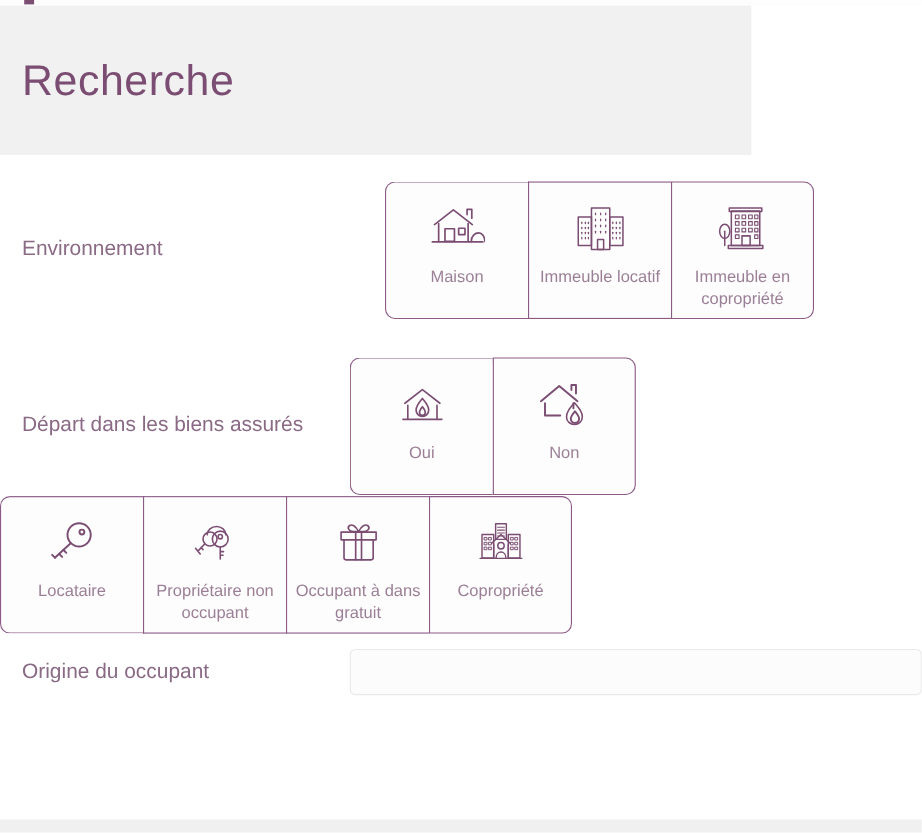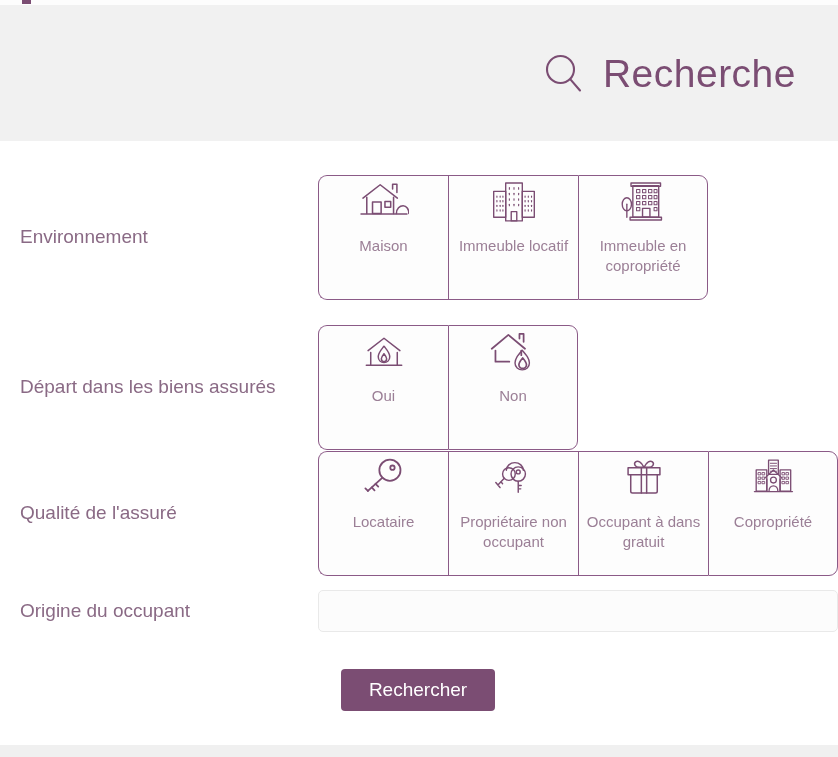--- a/index.html
+++ b/index.html
@@ -31,25 +31,25 @@
     position: absolute;
     left: 22px; top: 0px;
     width: 9px; height: 4px;
     background: #7b4d73;
   }
 
   
   .header {
     position: absolute;
     left: 0; top: 5px;
-    width: 838px; height: 136px;
+    width: 683px; height: 136px;
     background: #f1f1f1;
     display: flex;
     align-items: center;
-    justify-content: flex-end;
+    justify-content: flex-start;
   }
   .header-inner {
     display: flex;
     align-items: center;
     gap: 16px;
     transform: translateX(-42px);
   }
   .search-glass {
     width: 46px; height: 46px;
     position: relative;
@@ -74,21 +74,21 @@
     background: #ffffff;
   }
 
   .form-row {
     position: absolute;
     left: 0;
     width: 838px;
     display: flex;
     align-items: center;
   }
-  .row-env   { top: 34px;  height: 125px; }
+  .row-env   { top: 24px;  height: 125px; gap: 32px; }
   .row-dep   { top: 184px; height: 125px; }
   .row-qual  { top: 310px; height: 125px; }
   .row-orig  { top: 448px; height: 44px;  }
 
   .row-label {
     width: 318px;
     padding-right: 10px;
     text-align: left;
     padding-left: 20px;
     font-size: 19px;
@@ -107,20 +107,21 @@
   .opt-card {
     width: 130px;
     height: 125px;
     background: #fdfdfd;
     border: 1px solid #8b5a87;
     border-right-width: 0;
     display: flex;
     flex-direction: column;
     align-items: center;
     justify-content: flex-start;
+    padding-top: 16px;
     cursor: pointer;
   }
   .opt-card:first-child {
     border-top-left-radius: 9px;
     border-bottom-left-radius: 9px;
   }
   .opt-card:last-child {
     border-right-width: 1px;
     border-top-right-radius: 9px;
     border-bottom-right-radius: 9px;
@@ -335,21 +336,20 @@
               <path d="M36.5 30 c-2.6 3.1-4.1 4.8-4.1 7.4 0 2.4 1.9 4 4.1 4 s4.1-1.6 4.1-4 c0-2.6-1.5-4.3-4.1-7.4z"></path>
             </svg>
           </span>
           <span class="opt-label">Non</span>
         </div>
 
       </div>
     </div>
 
     <div class="form-row row-qual">
-      <div class="row-label">Qualité de l'assuré</div>
       <div class="card-strip">
 
         <div class="opt-card">
           <span class="icon-box">
             <svg viewBox="0 0 52 46" width="44" height="40" fill="none" stroke="#7b4d73" stroke-width="2.1" stroke-linecap="round" stroke-linejoin="round">
               <circle cx="33" cy="15" r="12.5"></circle>
               <circle cx="36" cy="12" r="2.6"></circle>
               <path d="M24.2 23.8 L7 39.5"></path>
               <path d="M7 39.5 L4 36.5 M11.5 35.4 L14.8 38.7 M16 31 L19.2 34.3"></path>
             </svg>
@@ -422,21 +422,18 @@
         </div>
 
       </div>
     </div>
 
     <div class="form-row row-orig">
       <div class="row-label">Origine du occupant</div>
       <input class="origin-input" type="text" placeholder="" style="">
     </div>
 
-    <div class="submit-wrap">
-      <button class="submit-btn" type="button">Rechercher</button>
-    </div>
 
   </div>
 
   <div class="footer-strip"></div>
 
 </div>
 
 </body></html>

